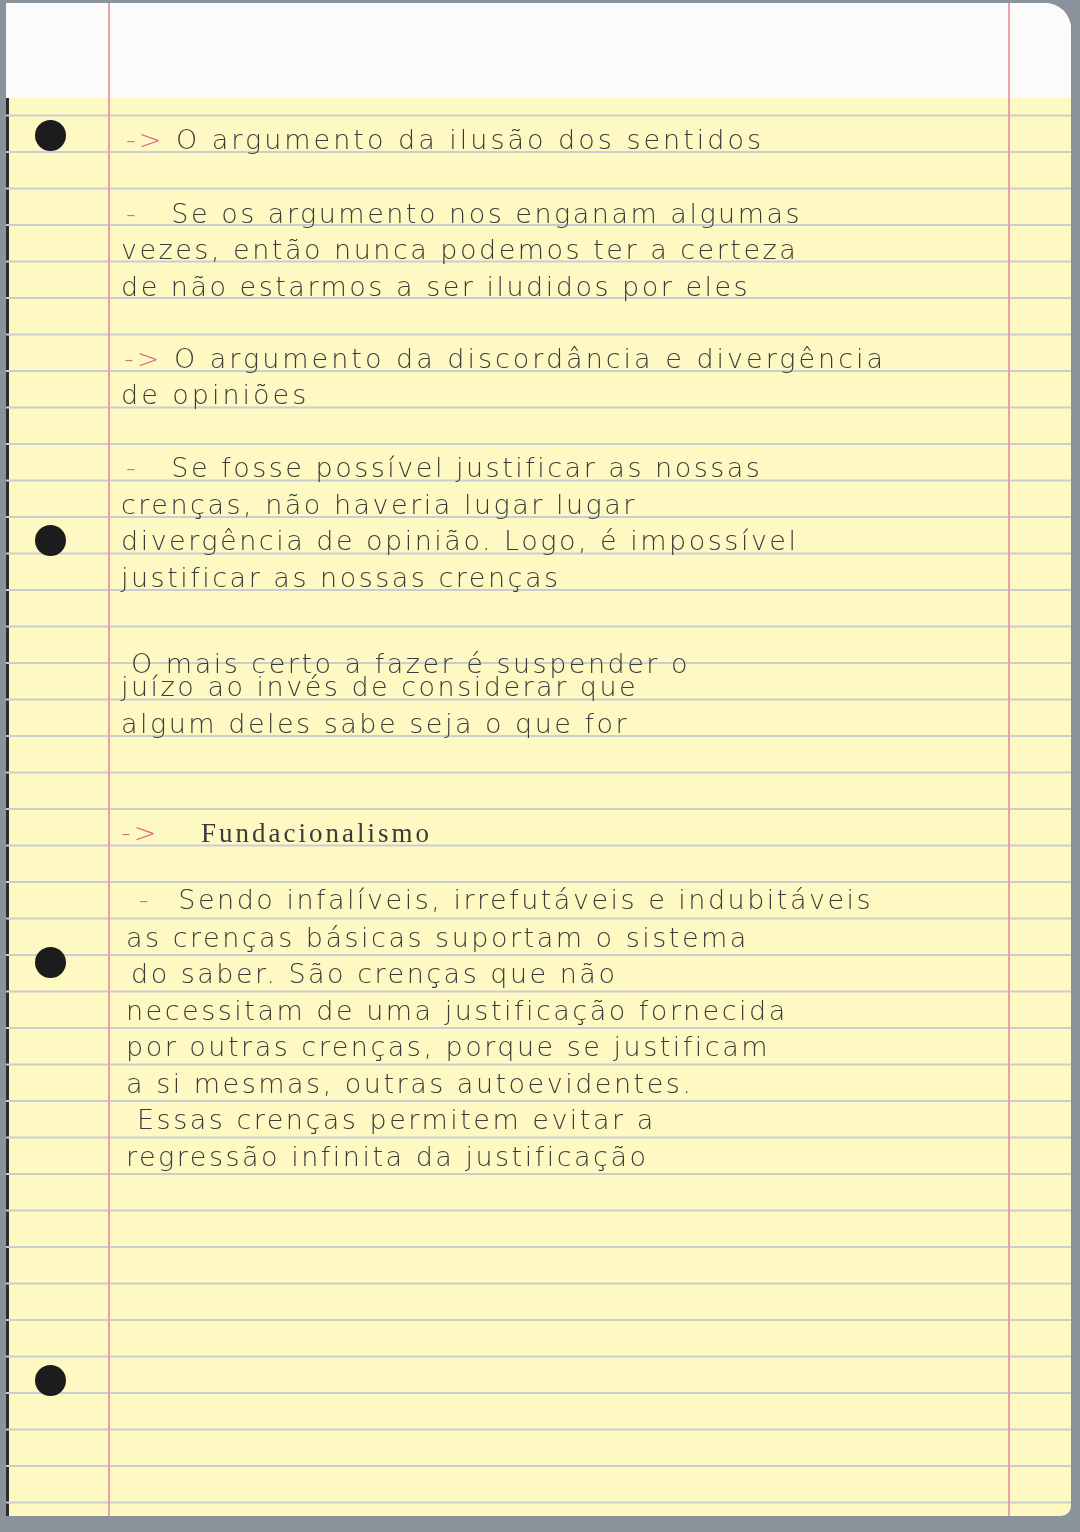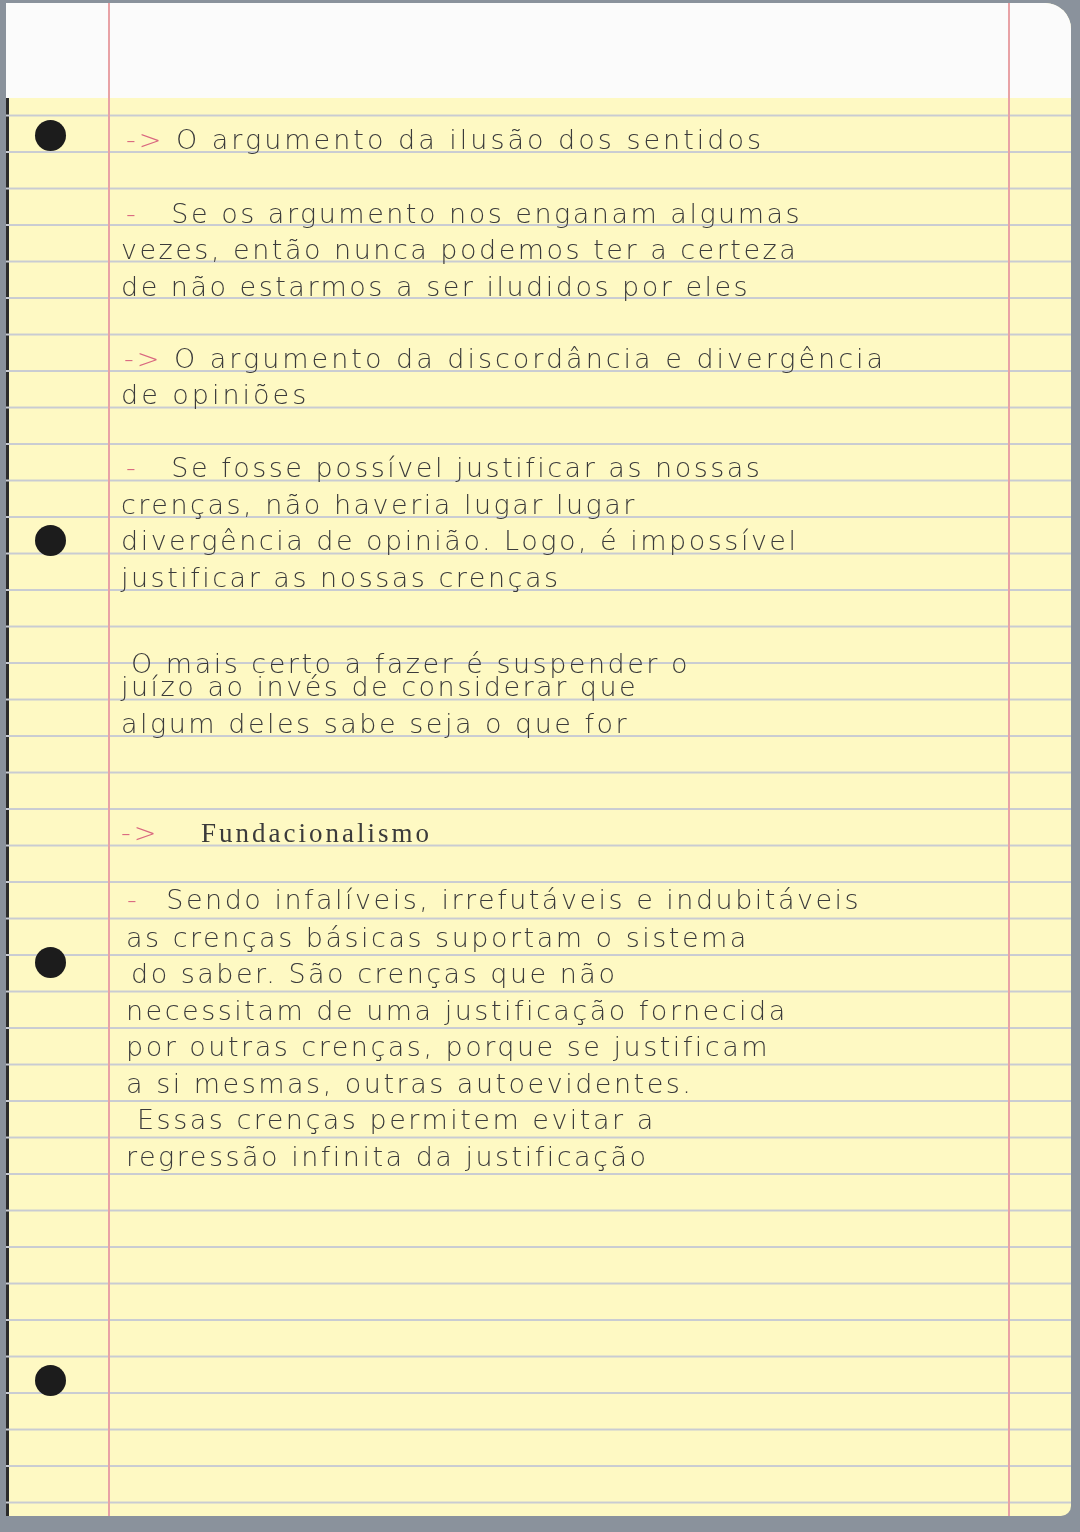--- a/index.html
+++ b/index.html
@@ -83,21 +83,21 @@
 
     <div class="line" style="top:646px;left:10px;text-align:center;">O mais certo a fazer é suspender o</div>
     <div class="line" style="top:669px;">juízo ao invés de considerar que</div>
     <div class="line" style="top:706px;">algum deles sabe seja o que for</div>
 
     <div class="line heading" style="top:815px;left:0px;">
       <span class="pink">-&gt;</span>
       <span style="margin-left:30px;font-family:Liberation Serif, serif;">Fundacionalismo</span>
     </div>
 
-    <div class="line" style="top:882px;left:6px;">
+    <div class="line" style="top:882px;left:18px;">
       <span class="pink">-</span>
       <span style="margin-left:16px;">Sendo infalíveis, irrefutáveis e indubitáveis</span>
     </div>
     <div class="line" style="top:920px;left:5px;text-align:center;">as crenças básicas suportam o sistema</div>
     <div class="line" style="top:956px;left:10px;text-align:center;">do saber. São crenças que não</div>
     <div class="line" style="top:993px;left:5px;">necessitam de uma justificação fornecida</div>
     <div class="line" style="top:1029px;left:5px;">por outras crenças, porque se justificam</div>
     <div class="line" style="top:1066px;left:5px;">a si mesmas, outras autoevidentes.</div>
     <div class="line" style="top:1102px;left:16px;">Essas crenças permitem evitar a</div>
     <div class="line" style="top:1139px;left:5px;">regressão infinita da justificação</div>

